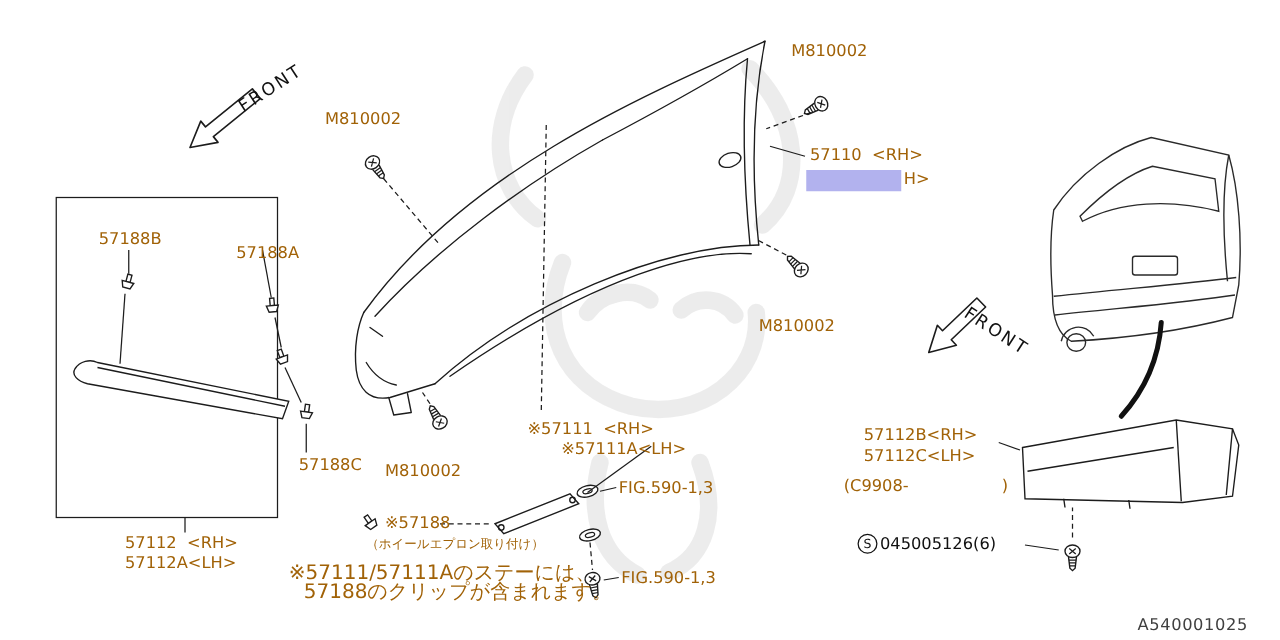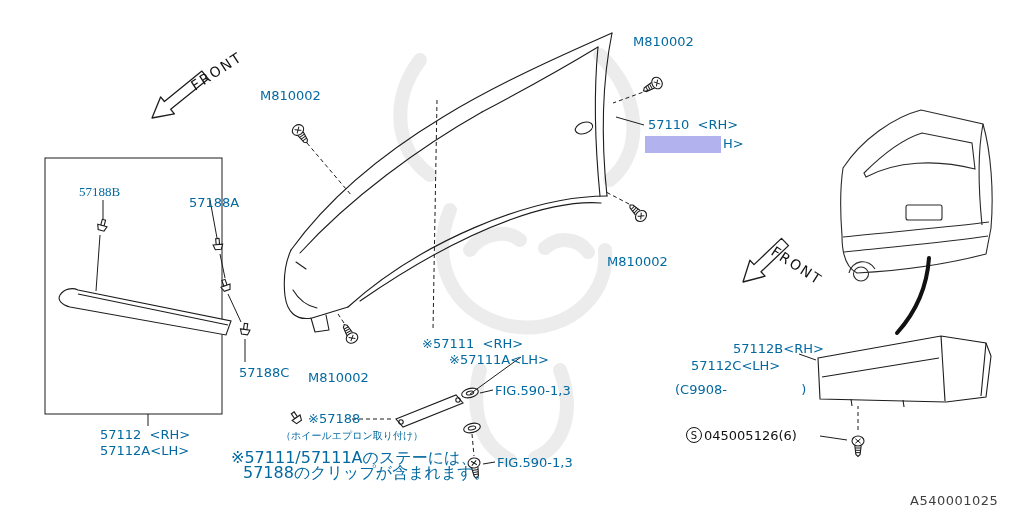--- a/index.html
+++ b/index.html
@@ -1,19 +1,19 @@
 <!DOCTYPE html>
 <html><head>
 <meta charset="utf-8">
 <style>
   html,body{margin:0;padding:0;background:#fff;}
   .stage{position:relative;width:1024px;height:512px;background:#ffffff;overflow:hidden;
          font-family:"DejaVu Sans",sans-serif;color:#111;}
   .stage svg.art{position:absolute;left:0;top:0;width:1024px;height:512px;}
-  .lbl{position:absolute;font-size:13px;line-height:1.15;white-space:pre;color:#0369a1;}
+  .lbl{position:absolute;font-size:13px;line-height:1.15;white-space:pre;color:#a16207;}
   .lbl.small{font-size:16px;}
   .lbl.tiny{font-size:10px;}
   .lbl.code{color:#404040;letter-spacing:0.5px;}
   .front-txt{position:absolute;font-size:14px;letter-spacing:2px;transform-origin:0 0;}
   .rot-ccw{transform:rotate(-33deg);}
   .rot-cw{transform:rotate(33deg);}
   .highlight{position:absolute;left:645px;top:136px;width:76px;height:17px;}
   .screw-callout{position:absolute;left:686px;top:427px;display:flex;align-items:center;font-size:13px;}
   .circ{display:inline-flex;width:14px;height:14px;border:1.2px solid #111;border-radius:50%;
         align-items:center;justify-content:center;font-size:10px;margin-right:2px;}
@@ -152,39 +152,39 @@
   <div class="front-txt rot-ccw" style="left:188px;top:80px;">FRONT</div>
   <div class="front-txt rot-cw" style="left:777px;top:243px;">FRONT</div>
 
   <div class="lbl" style="left:260px;top:89px;">M810002</div>
   <div class="lbl" style="left:633px;top:35px;">M810002</div>
   <div class="lbl" style="left:607px;top:255px;">M810002</div>
   <div class="lbl" style="left:308px;top:371px;">M810002</div>
 
   <div class="lbl" style="left:648px;top:118px;">57110  &lt;RH&gt;</div>
   <div class="lbl" style="left:723px;top:137px;">H&gt;</div>
-  <div class="lbl" style="left:79px;top:185px;font-family:Liberation Serif, serif;">57188B</div>
+  <div class="lbl" style="left:79px;top:185px;">57188B</div>
   <div class="lbl" style="left:189px;top:196px;">57188A</div>
   <div class="lbl" style="left:219px;top:366px;margin-left:20px;">57188C</div>
   <div class="lbl" style="left:100px;top:428px;">57112  &lt;RH&gt;</div>
   <div class="lbl" style="left:100px;top:444px;">57112A&lt;LH&gt;</div>
   <div class="lbl" style="left:422px;top:337px;">※57111  &lt;RH&gt;</div>
   <div class="lbl" style="left:429px;top:353px;margin-left:20px;">※57111A&lt;LH&gt;</div>
   <div class="lbl" style="left:308px;top:412px;">※57188</div>
-  <div class="lbl" style="left:691px;top:342px;margin-left:42px;">57112B&lt;RH&gt;</div>
+  <div class="lbl" style="left:691px;top:342px;">57112B&lt;RH&gt;</div>
   <div class="lbl" style="left:691px;top:359px;">57112C&lt;LH&gt;</div>
   <div class="lbl" style="left:675px;top:383px;">(C9908-                  )</div>
 
   <div class="lbl" style="left:495px;top:384px;">FIG.590-1,3</div>
   <div class="lbl" style="left:497px;top:456px;">FIG.590-1,3</div>
 
   <div class="screw-callout">
     <span class="circ">S</span>
     <span>045005126(6)</span>
   </div>
 
-  <div class="lbl tiny" style="left:281px;top:430px;text-align:right;">（ホイールエプロン取り付け）</div>
+  <div class="lbl tiny" style="left:293px;top:430px;text-align:right;">（ホイールエプロン取り付け）</div>
   <div class="lbl small" style="left:231px;top:449px;">※57111/57111Aのステーには、</div>
   <div class="lbl small" style="left:243px;top:464px;">57188のクリップが含まれます。</div>
 
   <div class="lbl code" style="left:910px;top:494px;">A540001025</div>
 
 </div>
 
 </body></html>

